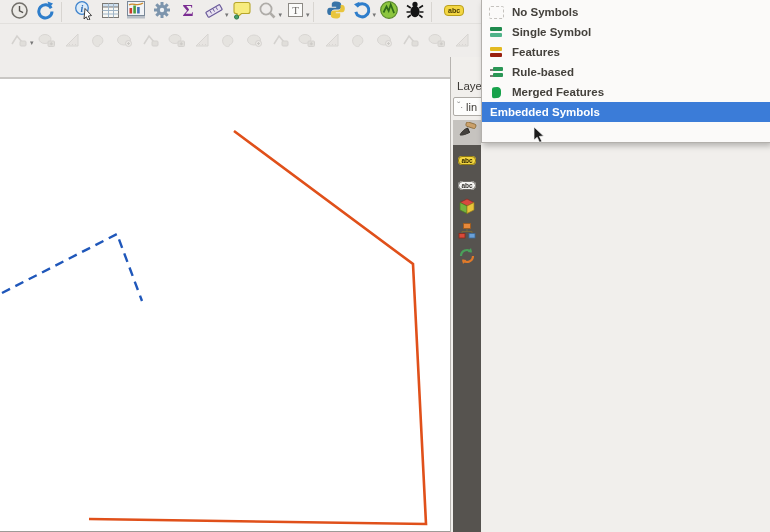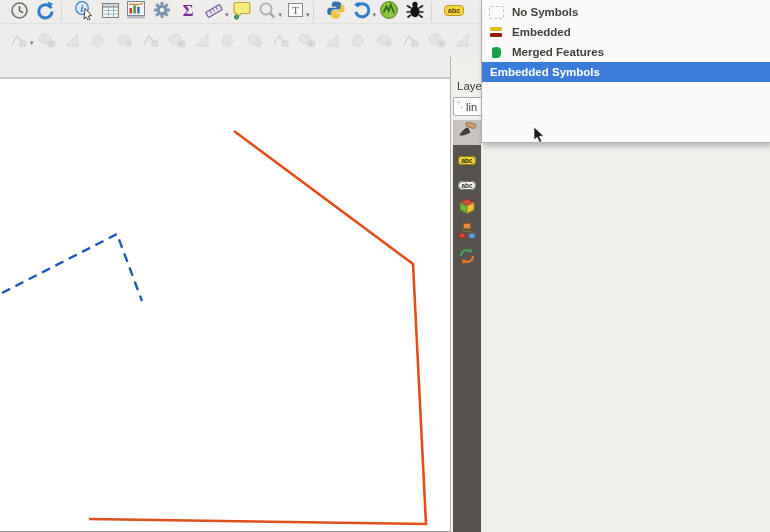--- a/index.html
+++ b/index.html
@@ -364,25 +364,39 @@
 
   <div id="symbology-menu">
       <div class="menu-item">
         <span class="mi no-symbols">
           <span class="bar t"></span>
           <span class="bar b"></span>
         </span>
         <span>No Symbols</span>
       </div>
       <div class="menu-item">
+        <span class="mi single-symbol">
+          <span class="bar t"></span>
+          <span class="bar b"></span>
+        </span>
+        <span>Single Symbol</span>
+      </div>
+      <div class="menu-item">
         <span class="mi graduated">
           <span class="bar t"></span>
           <span class="bar b"></span>
         </span>
-        <span>Embedded</span>
+        <span>Features</span>
+      </div>
+      <div class="menu-item">
+        <span class="mi rule-based">
+          <span class="bar t"></span>
+          <span class="bar b"></span>
+        </span>
+        <span>Rule-based</span>
       </div>
       <div class="menu-item">
         <span class="mi merged-features">
           <span class="bar t"></span>
           <span class="bar b"></span>
         </span>
         <span>Merged Features</span>
       </div>
       <div class="menu-item selected">
         <span>Embedded Symbols</span>

